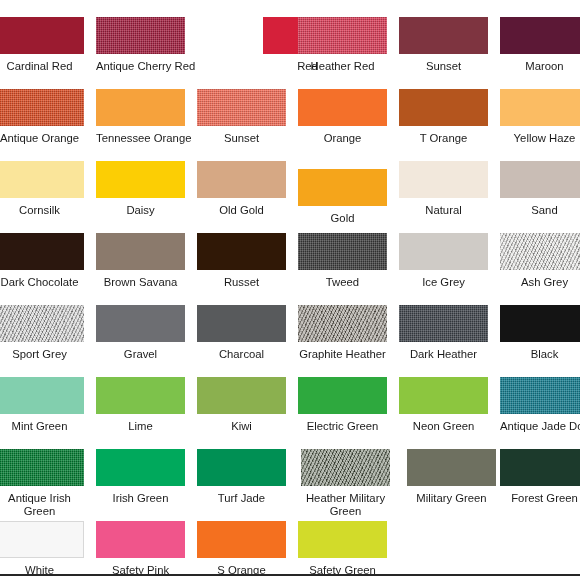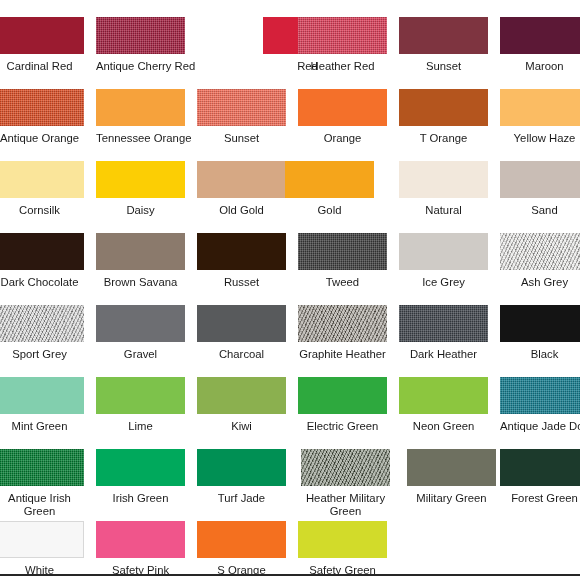--- a/index.html
+++ b/index.html
@@ -173,21 +173,21 @@
           <div class="label">Cornsilk</div>
         </div>
         <div class="cell" style="left: 101px;">
           <div class="swatch" title="Daisy" style="background: rgb(252, 206, 4);"></div>
           <div class="label">Daisy</div>
         </div>
         <div class="cell" style="left: 202px;">
           <div class="swatch" title="Old Gold" style="background: rgb(214, 168, 132);"></div>
           <div class="label">Old Gold</div>
         </div>
-        <div class="cell" style="left: 290px;">
+        <div class="cell" style="left: 303px; margin-top: 8px;">
           <div class="swatch" title="Gold" style="background: rgb(245, 165, 27);"></div>
           <div class="label">Gold</div>
         </div>
         <div class="cell" style="left: 404px;">
           <div class="swatch" title="Natural" style="background: rgb(242, 232, 220);"></div>
           <div class="label">Natural</div>
         </div>
         <div class="cell" style="left: 505px;">
           <div class="swatch" title="Sand" style="background: rgb(201, 189, 181);"></div>
           <div class="label">Sand</div>

